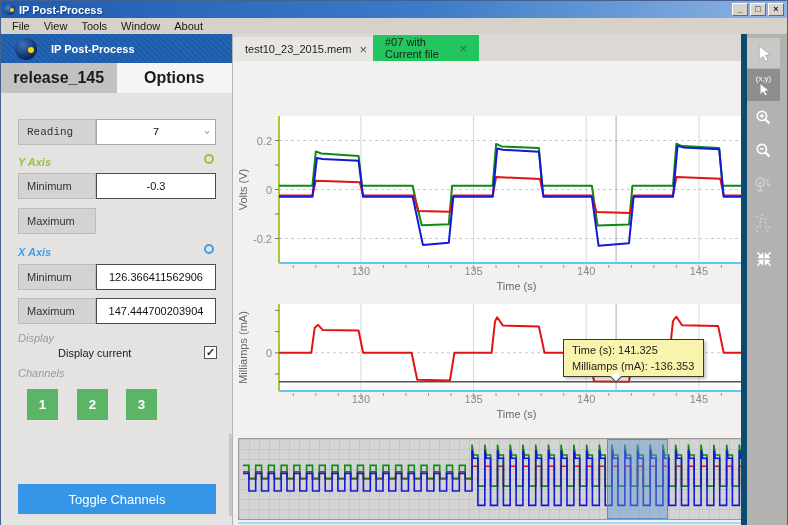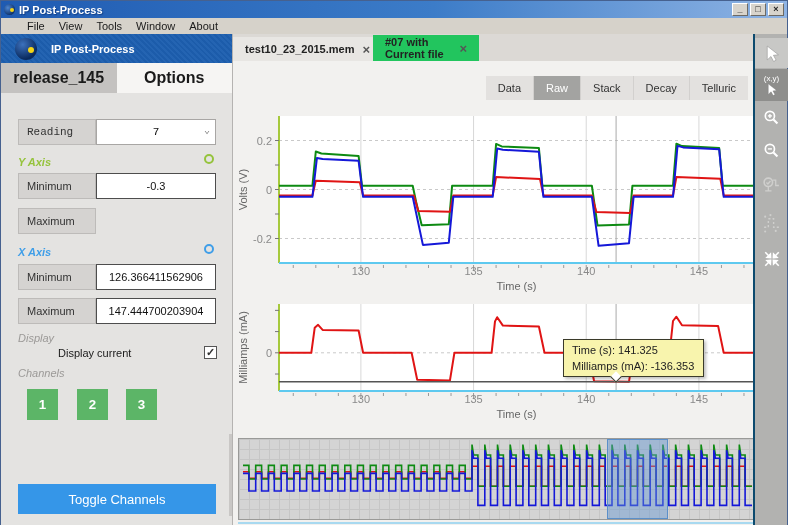--- a/index.html
+++ b/index.html
@@ -13,21 +13,21 @@
     display:flex; align-items:center; padding:0 3px; }
   .app-icon { width:11px; height:11px; border-radius:50%;
     background:radial-gradient(circle at 35% 35%, #4d86d2 0%, #0d2f66 75%); position:relative; margin-right:4px; }
   .app-icon::after { content:""; position:absolute; right:1px; top:4px; width:4px; height:4px; border-radius:50%; background:#f4d516; }
   .title-text { color:#fff; font-weight:bold; font-size:11px; text-shadow:1px 1px 1px #00246088; }
   .win-controls { margin-left:auto; display:flex; gap:2px; }
   .win-btn { width:16px; height:13px; background:#d8d4cc; border:1px solid; border-color:#fff #6d6a64 #6d6a64 #fff;
     font-size:9px; font-weight:bold; line-height:10px; text-align:center; color:#222; }
 
   
-  .menubar { position:absolute; left:0; top:17px; width:100%; height:16px; background:#d6d2ca; display:flex; align-items:center; padding-left:19px; }
+  .menubar { position:absolute; left:0; top:17px; width:100%; height:16px; background:#d6d2ca; display:flex; align-items:center; padding-left:4px; }
   .menu-item { padding:1px 7px; color:#1a1a1a; }
 
   
   .sidebar { position:absolute; left:0; top:33px; width:232px; height:492px; background:#e4e3e1; border-right:1px solid #b5b3b1; }
   .side-header { position:absolute; left:0; top:0; width:100%; height:29px; background:#1d5fb0;
     background-image:repeating-linear-gradient(45deg, rgba(255,255,255,0.03) 0 2px, rgba(0,0,0,0.03) 2px 4px);
     display:flex; align-items:center; }
   .side-logo { width:22px; height:22px; border-radius:50%; margin-left:14px;
     background:radial-gradient(circle at 35% 30%, #3c71bd 0%, #0a2a5e 70%); position:relative; }
   .side-logo::after { content:""; position:absolute; right:3px; top:9px; width:6px; height:6px; border-radius:50%; background:#f4d516; }
@@ -57,21 +57,21 @@
     font-size:11px; line-height:11px; text-align:center; color:#333; font-weight:bold; }
 
   .chan-btn { position:absolute; width:31px; height:31px; background:#5cb567; color:#fff; font-weight:bold;
     display:flex; align-items:center; justify-content:center; border:none; }
   .toggle-btn { position:absolute; left:17px; top:450px; width:198px; height:30px; background:#3596e8; color:#fff;
     font-size:13px; display:flex; align-items:center; justify-content:center; border:none; }
   .side-scrollbar { position:absolute; right:0px; top:400px; width:3px; height:82px; background:#c9c7c5; }
 
   
   .main { position:absolute; left:232px; top:33px; width:523px; height:492px; }
-  .doc-tabbar { position:absolute; left:0; top:0; width:100%; height:27px; background:#dcd9d5; display:flex; align-items:flex-end;font-weight:bold; }
+  .doc-tabbar { position:absolute; left:0; top:0; width:100%; height:27px; background:#dcd9d5; display:flex; align-items:flex-end; }
   .doc-tab { height:24px; display:flex; align-items:center; padding:0 12px; gap:8px; color:#222; }
   .doc-tab.inactive { background:#e8e6e3; width:140px; }
   .doc-tab.active { background:#22c55e; height:26px; width:106px; }
   .tab-close { color:#555; font-size:13px; line-height:13px; }
 
   .content { position:absolute; left:0; top:27px; width:523px; height:465px; background:#f2f1ef; }
 
   .view-group { position:absolute; top:15px; right:8px; height:24px; display:flex; background:#e3e1df; }
   .view-btn { padding:0 12px; display:flex; align-items:center; color:#333; border-left:1px solid #d2d0ce; }
   .view-btn:first-child { border-left:none; }
@@ -89,21 +89,21 @@
     border-right:1px solid #3a3a2a; border-bottom:1px solid #3a3a2a; transform:rotate(45deg); }
 
   .overview { position:absolute; left:5px; top:377px; width:519px; height:82px; background:#d4d4d4; border:1px solid #9a9a98;
     background-image:linear-gradient(#c6c6c6 1px, transparent 1px), linear-gradient(90deg, #c6c6c6 1px, transparent 1px);
     background-size:10px 10px; }
   .overview svg { position:absolute; left:0; top:0; }
   .overview-selection { position:absolute; top:0; height:80px; background:rgba(100,150,210,0.45); border:1px solid #5b8fc9; z-index:2; }
   .overview-underline { position:absolute; left:5px; top:461px; width:519px; height:2px; background:#a8d9f0; }
 
   
-  .right-toolbar { position:absolute; right:0; top:33px; width:34px; height:492px; background:#b2b2b0; border-left:2px solid #0c4a6e; }
+  .right-toolbar { position:absolute; right:0; top:33px; width:46px; height:492px; background:#b2b2b0; border-left:6px solid #0c4a6e; }
   .tool-btn { position:absolute; left:0; width:33px; height:30px; display:flex; flex-direction:column; align-items:center; justify-content:center; }
   .tool-btn.first { background:#c8c8c6; }
   .tool-btn.selected { background:#8e8e8c; }
   .xy-label { color:#fff; font-size:8px; line-height:8px; font-family:"Liberation Sans",sans-serif; }
 </style>
 </head>
 <body>
 
 <div class="window">
 
@@ -185,27 +185,20 @@
         <span>test10_23_2015.mem</span>
         <span class="tab-close">×</span>
       </div>
       <div class="doc-tab active">
         <span>#07 with Current file</span>
         <span class="tab-close">×</span>
       </div>
     </div>
 
     <div class="content">
-      <div class="view-group">
-        <div class="view-btn">Data</div>
-        <div class="view-btn active">Raw</div>
-        <div class="view-btn">Stack</div>
-        <div class="view-btn">Decay</div>
-        <div class="view-btn">Telluric</div>
-      </div>
 
       <svg id="volts-chart" class="chart" width="523" height="196">
           <rect x="46" y="15" width="475" height="147" fill="#ffffff"></rect>
           <line x1="127.88304738661802" x2="127.88304738661802" y1="15" y2="162" stroke="#d8d8d8"></line>
           <line x1="240.55822896566434" x2="240.55822896566434" y1="15" y2="162" stroke="#d8d8d8"></line>
           <line x1="353.23341054471064" x2="353.23341054471064" y1="15" y2="162" stroke="#d8d8d8"></line>
           <line x1="465.9085921237569" x2="465.9085921237569" y1="15" y2="162" stroke="#d8d8d8"></line>
           <line x1="46" x2="521" y1="39.5" y2="39.5" stroke="#c9c9c9" stroke-dasharray="3,3"></line>
           <line x1="46" x2="521" y1="88.5" y2="88.5" stroke="#c9c9c9" stroke-dasharray="3,3"></line>
           <line x1="46" x2="521" y1="137.5" y2="137.5" stroke="#c9c9c9" stroke-dasharray="3,3"></line>

